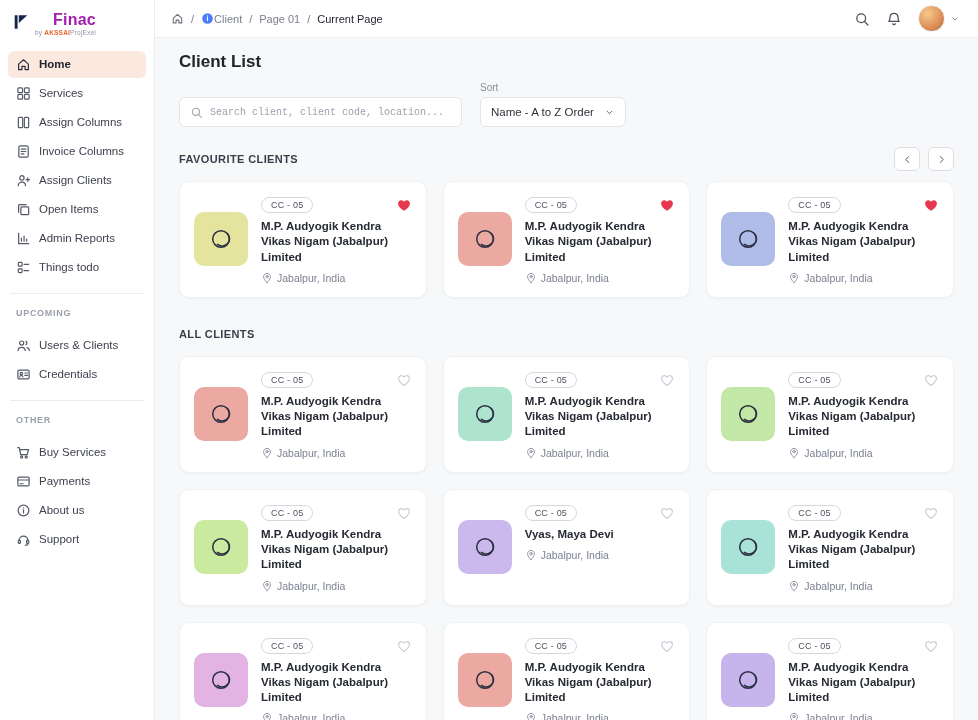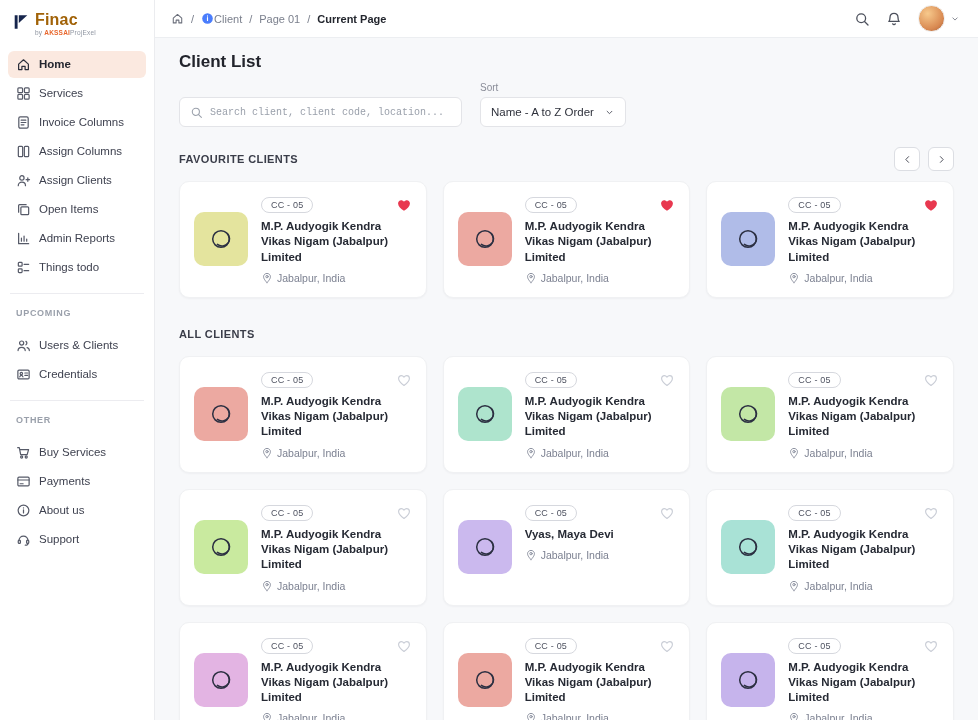--- a/index.html
+++ b/index.html
@@ -6,21 +6,21 @@
   html,body { width:978px; height:720px; overflow:hidden; background:#fff;
     font-family:"Liberation Sans", sans-serif; color:#23262e; }
   .app { display:flex; width:978px; height:720px; }
 
   
   .sidebar { flex:0 0 155px; width:155px; background:#fff; border-right:1px solid #ebecef;
     padding:12px 8px 10px; display:flex; flex-direction:column; }
   .brand { display:flex; align-items:flex-start; gap:5px; padding:0 4px 14px; }
   .brand-mark { width:18px; height:18px; display:inline-block; margin-top:1px; }
   .brand-text { display:flex; flex-direction:column; line-height:1; }
-  .brand-name { font-size:16px; font-weight:bold; color:#a16207; letter-spacing:.2px; }
+  .brand-name { font-size:16px; font-weight:bold; color:#a21caf; letter-spacing:.2px;text-align:right; }
   .brand-byline { font-size:6.5px; color:#9096a2; margin-top:2px; letter-spacing:.2px; }
   .brand-byline .accent { color:#e8662c; font-weight:bold; }
   .nav { display:flex; flex-direction:column; }
   .nav-item { display:flex; align-items:center; gap:8px; padding:6px 8px; border-radius:6px;
     margin-bottom:2px; cursor:pointer; }
   .nav-item.active { background:#fbe9e0; }
   .nav-icon { width:15px; height:15px; color:#565a68; flex:0 0 15px; }
   .nav-item.active .nav-icon { color:#2b2e3a; }
   .nav-label { font-size:11.5px; color:#3f4250; white-space:nowrap;text-align:right; }
   .nav-item.active .nav-label { color:#24262f; font-weight:bold; }
@@ -28,21 +28,21 @@
   .nav-section-title { font-size:9px; font-weight:bold; color:#9aa0ab; letter-spacing:.7px;
     padding:4px 8px 14px; }
 
   
   .main { flex:1; display:flex; flex-direction:column; min-width:0; background:#f7f8fa; }
   .topbar { height:38px; flex:0 0 38px; background:#fff; border-bottom:1px solid #eceef1;
     display:flex; align-items:center; justify-content:space-between; padding:0 18px 0 16px; }
   .breadcrumb { display:flex; align-items:center; gap:7px; font-size:11px; color:#7a7f8c; }
   .bc-home { width:13px; height:13px; color:#6b6f7b; cursor:pointer; }
   .bc-item { display:flex; align-items:center; cursor:pointer; }
-  .bc-item.current { color:#23262e; font-weight:bold; cursor:default;text-align:center; }
+  .bc-item.current { color:#23262e; font-weight:normal; cursor:default;text-align:center; }
   .bc-info { width:13px; height:13px; display:inline-block; }
   .topbar-actions { display:flex; align-items:center; gap:16px; }
   .tb-icon { width:16px; height:16px; color:#4c505c; cursor:pointer; }
   .avatar-wrap { display:flex; align-items:center; gap:5px; cursor:pointer; }
   .avatar { width:27px; height:27px; border-radius:50%; border:1px solid #eee;
     background:radial-gradient(circle at 35% 30%, #f7c98c, #d98a52 65%, #a85f3a); }
   .tb-chevron { width:10px; height:10px; color:#6b6f7b; }
 
   
   .content { flex:1; overflow:hidden; padding:14px 24px 0; }
@@ -124,36 +124,36 @@
             <svg viewBox="0 0 16 16" fill="none" stroke="currentColor" stroke-width="1.3" stroke-linecap="round" stroke-linejoin="round">
               <rect x="2" y="2" width="5" height="5" rx="1"></rect>
               <rect x="9" y="2" width="5" height="5" rx="1"></rect>
               <rect x="2" y="9" width="5" height="5" rx="1"></rect>
               <rect x="9" y="9" width="5" height="5" rx="1"></rect>
             </svg>
           </span>
     <span class="nav-label">Services</span>
   </div>
         <div class="nav-item">
+    <span class="nav-icon" data-icon="assign-columns">
+            <svg viewBox="0 0 16 16" fill="none" stroke="currentColor" stroke-width="1.3" stroke-linecap="round" stroke-linejoin="round">
+              <rect x="2.5" y="2.5" width="4.6" height="11" rx="1"></rect>
+              <rect x="8.9" y="2.5" width="4.6" height="11" rx="1"></rect>
+            </svg>
+          </span>
+    <span class="nav-label">Assign Columns</span>
+  </div>
+        <div class="nav-item">
     <span class="nav-icon" data-icon="invoice-columns">
             <svg viewBox="0 0 16 16" fill="none" stroke="currentColor" stroke-width="1.3" stroke-linecap="round" stroke-linejoin="round">
               <rect x="3" y="2" width="10" height="12" rx="1.5"></rect>
               <path d="M5.5 5.5h5M5.5 8h5M5.5 10.5h3"></path>
             </svg>
           </span>
     <span class="nav-label">Invoice Columns</span>
-  </div>
-        <div class="nav-item">
-    <span class="nav-icon" data-icon="assign-columns">
-            <svg viewBox="0 0 16 16" fill="none" stroke="currentColor" stroke-width="1.3" stroke-linecap="round" stroke-linejoin="round">
-              <rect x="2.5" y="2.5" width="4.6" height="11" rx="1"></rect>
-              <rect x="8.9" y="2.5" width="4.6" height="11" rx="1"></rect>
-            </svg>
-          </span>
-    <span class="nav-label">Assign Columns</span>
   </div>
         <div class="nav-item">
     <span class="nav-icon" data-icon="assign-clients">
             <svg viewBox="0 0 16 16" fill="none" stroke="currentColor" stroke-width="1.3" stroke-linecap="round" stroke-linejoin="round">
               <circle cx="6.3" cy="5.2" r="2.3"></circle>
               <path d="M2.4 13.5c0-2.3 1.7-3.7 3.9-3.7 2.1 0 3.8 1.4 3.8 3.7"></path>
               <path d="M12.6 5.3v3.6M10.8 7.1h3.6"></path>
             </svg>
           </span>
     <span class="nav-label">Assign Clients</span>

